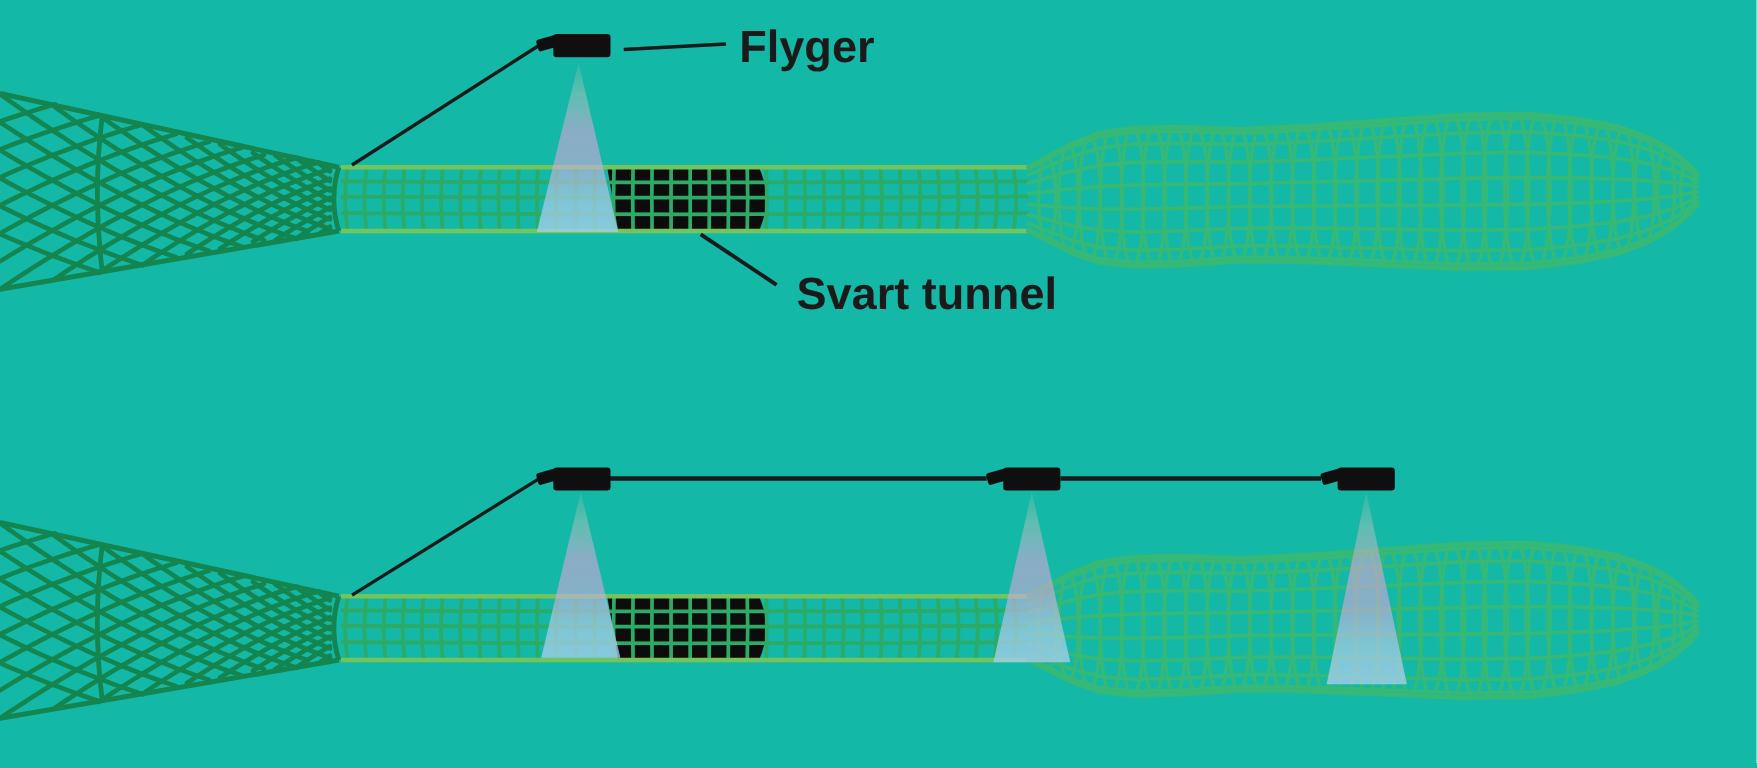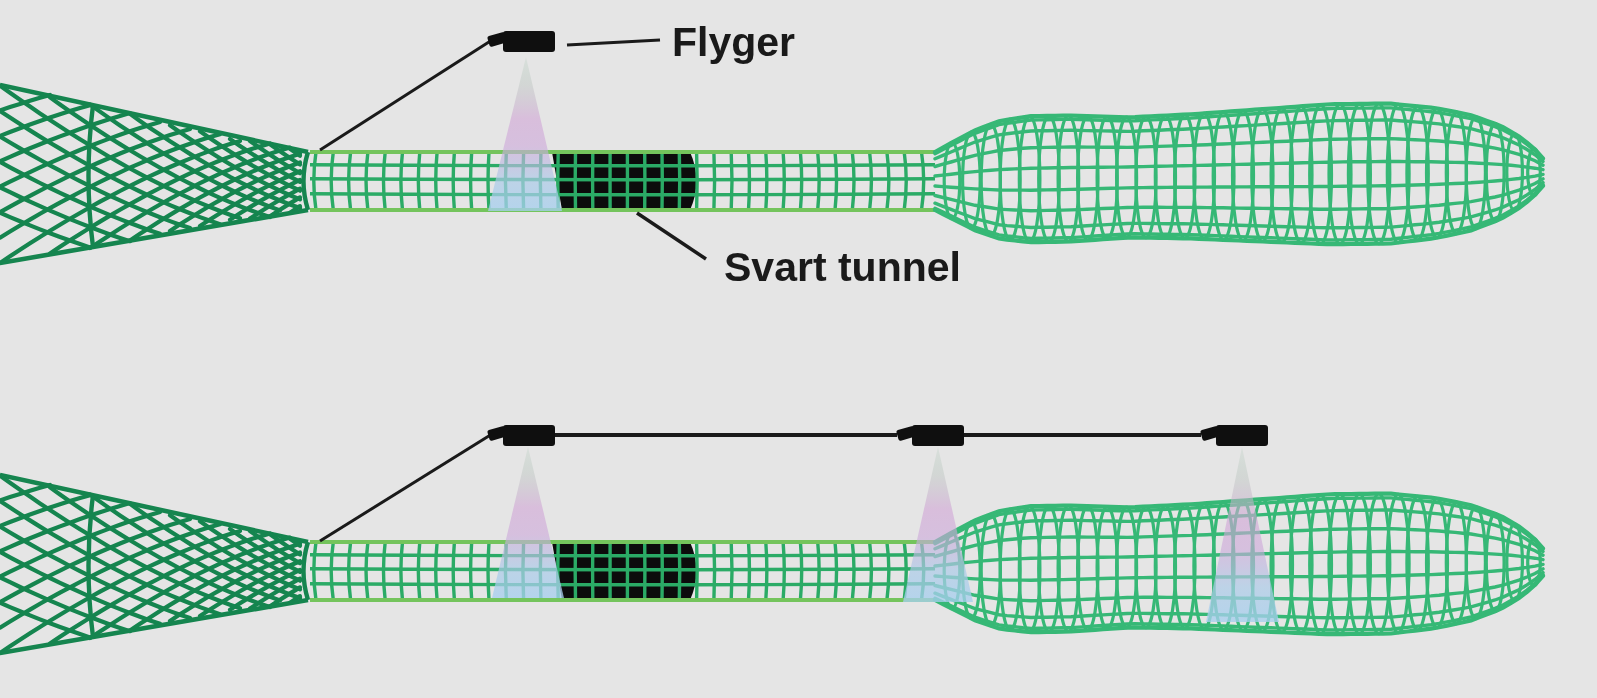--- a/index.html
+++ b/index.html
@@ -1,16 +1,16 @@
 <!DOCTYPE html>
 <html><head>
 <meta charset="utf-8">
 <style>
   html,body{margin:0;padding:0;background:#ffffff;}
-  .canvas{position:relative;width:1597px;height:698px;background:#e5e5e5;overflow:hidden;
+  .canvas{position:relative;width:1597px;height:698px;background:#14b8a6;overflow:hidden;
           font-family:"Liberation Sans",sans-serif;}
   svg{position:absolute;left:0;top:0;}
   text.diagram-label{font-family:"Liberation Sans",sans-serif;font-weight:600;font-size:41px;}
 </style>
 </head>
 <body>
 
 <div class="canvas">
   <svg id="scene" width="1597" height="698" viewBox="0 0 1597 698">
     <defs>

